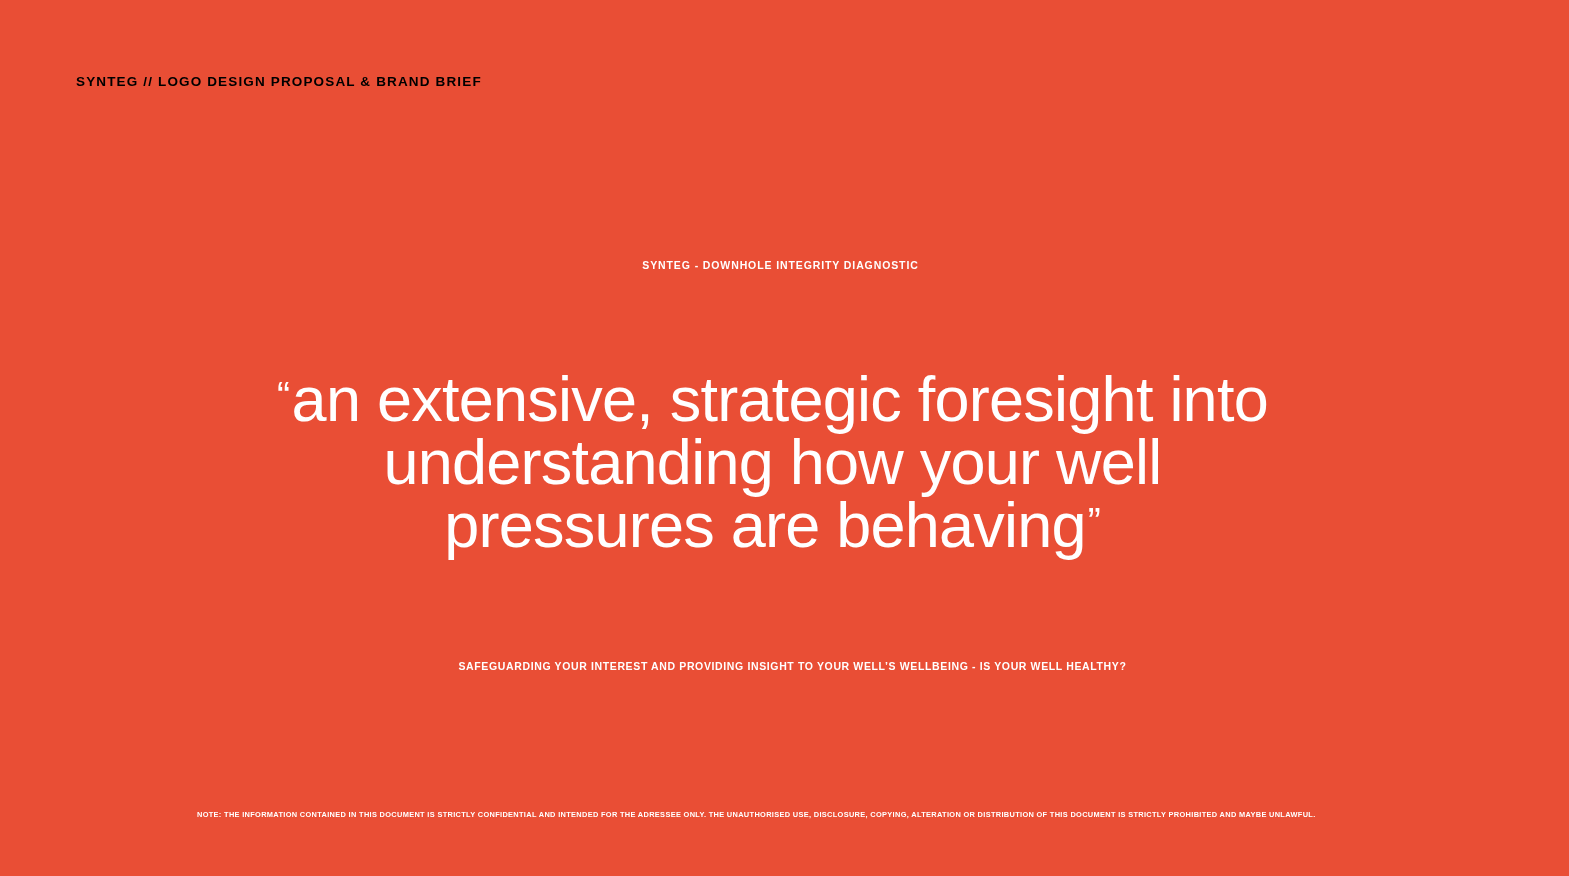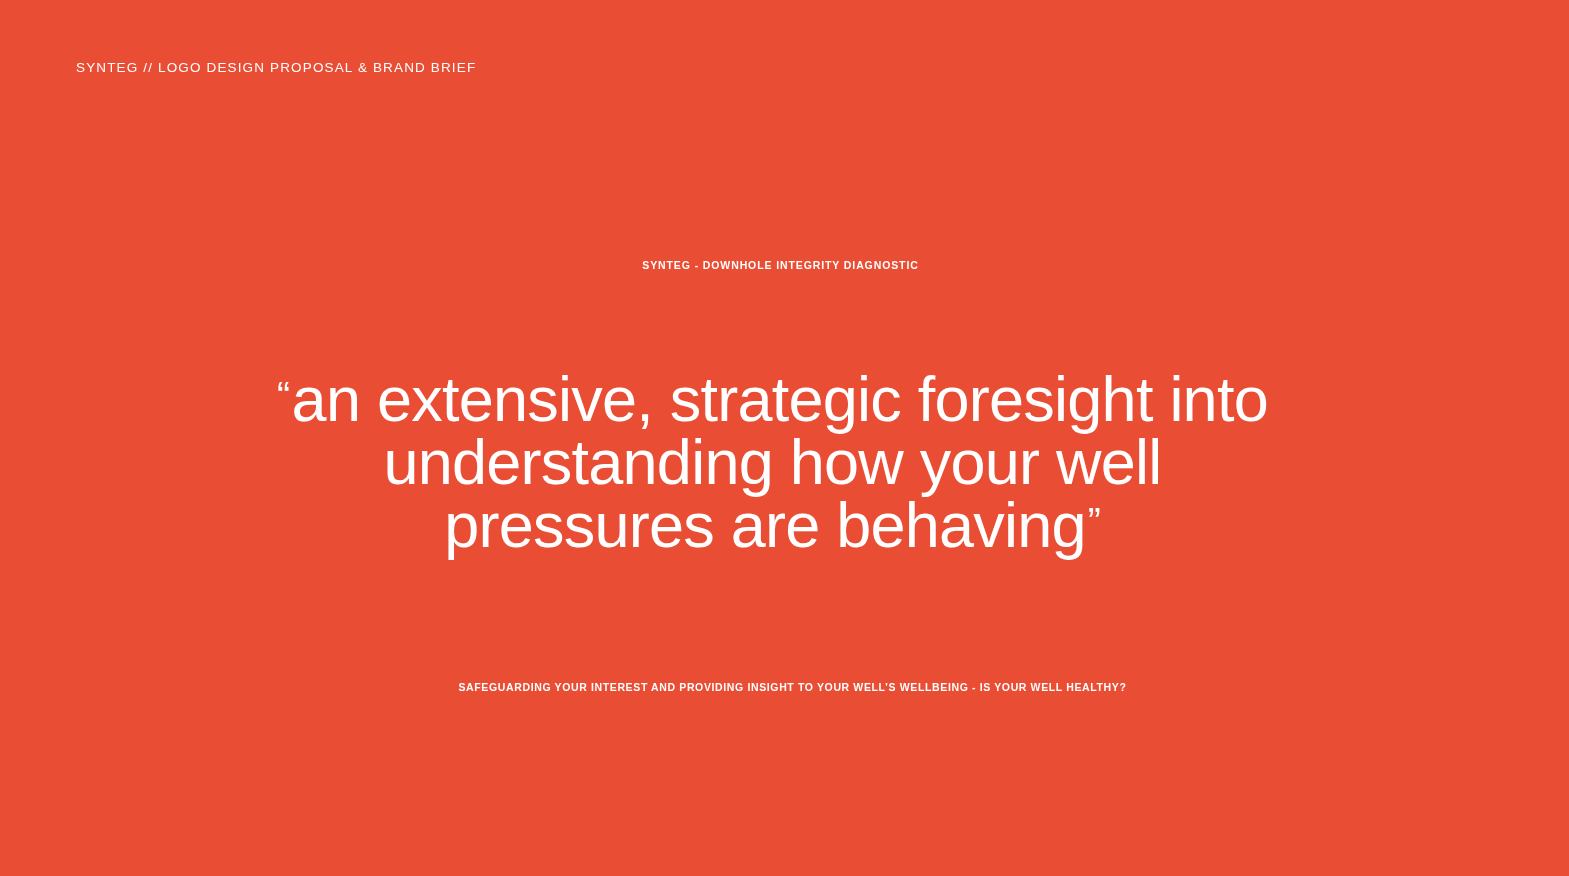--- a/index.html
+++ b/index.html
@@ -18,25 +18,25 @@
     position: relative;
     width: 1569px;
     height: 876px;
     background: #E94E35;
     overflow: hidden;
   }
 
   
   .slide-header {
     position: absolute;
-    top: 60px;
+    top: 74px;
     left: 76px;
-    color: #ffffff;
+    color: #000000;
     font-size: 13.5px;
-    font-weight: normal;
+    font-weight: bold;
     letter-spacing: 0.085em;
     text-transform: uppercase;
     white-space: nowrap;
     line-height: 1.2;
   }
 
   
   .eyebrow {
     position: absolute;
     top: 259px;
@@ -85,21 +85,20 @@
     top: 660px;
     left: 0;
     width: 1569px;
     text-align: center;
     color: #ffffff;
     font-size: 10.5px;
     font-weight: bold;
     letter-spacing: 0.06em;
     text-transform: uppercase;
     line-height: 1.25;
-    margin-top: 21px;
   }
   .tagline-inner {
     display: inline-block;
     transform: translateX(8px);
   }
 
   
   .disclaimer {
     position: absolute;
     top: 810px;
@@ -130,14 +129,15 @@
       <span class="quote-mark quote-mark-open">“</span><span>an extensive, strategic foresight into</span>
       <span>understanding how your well pressures</span>
       <span>are behaving</span><span class="quote-mark quote-mark-close">”</span>
     </div>
   </div>
 
   <div class="tagline">
     <span class="tagline-inner">SAFEGUARDING YOUR INTEREST AND PROVIDING INSIGHT TO YOUR WELL’S WELLBEING -  IS YOUR WELL HEALTHY?</span>
   </div>
 
+  <div class="disclaimer">NOTE: THE INFORMATION CONTAINED IN THIS DOCUMENT IS STRICTLY CONFIDENTIAL AND INTENDED FOR THE ADRESSEE ONLY. THE UNAUTHORISED USE, DISCLOSURE, COPYING, ALTERATION OR DISTRIBUTION OF THIS DOCUMENT IS STRICTLY PROHIBITED AND MAYBE UNLAWFUL.</div>
 
 </div>
 
 </body></html>

